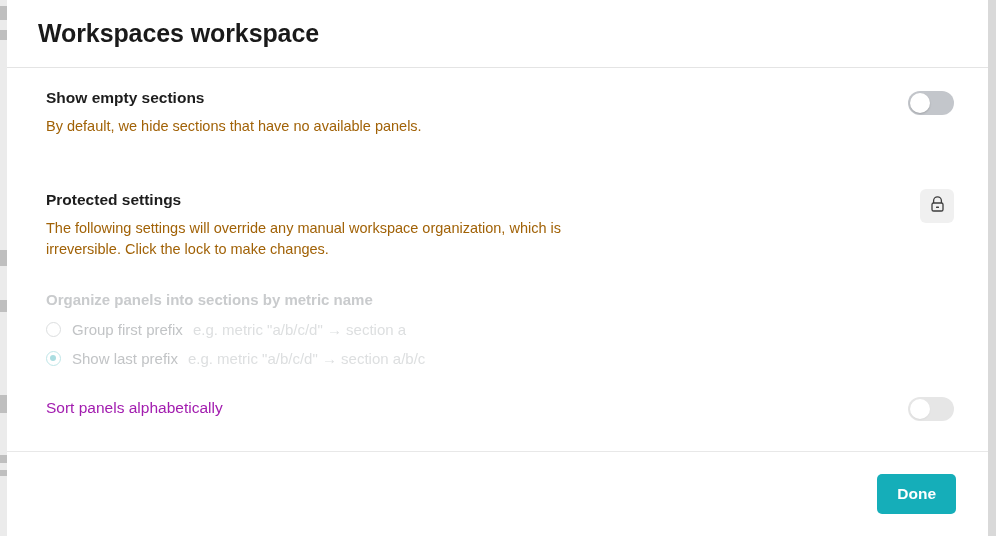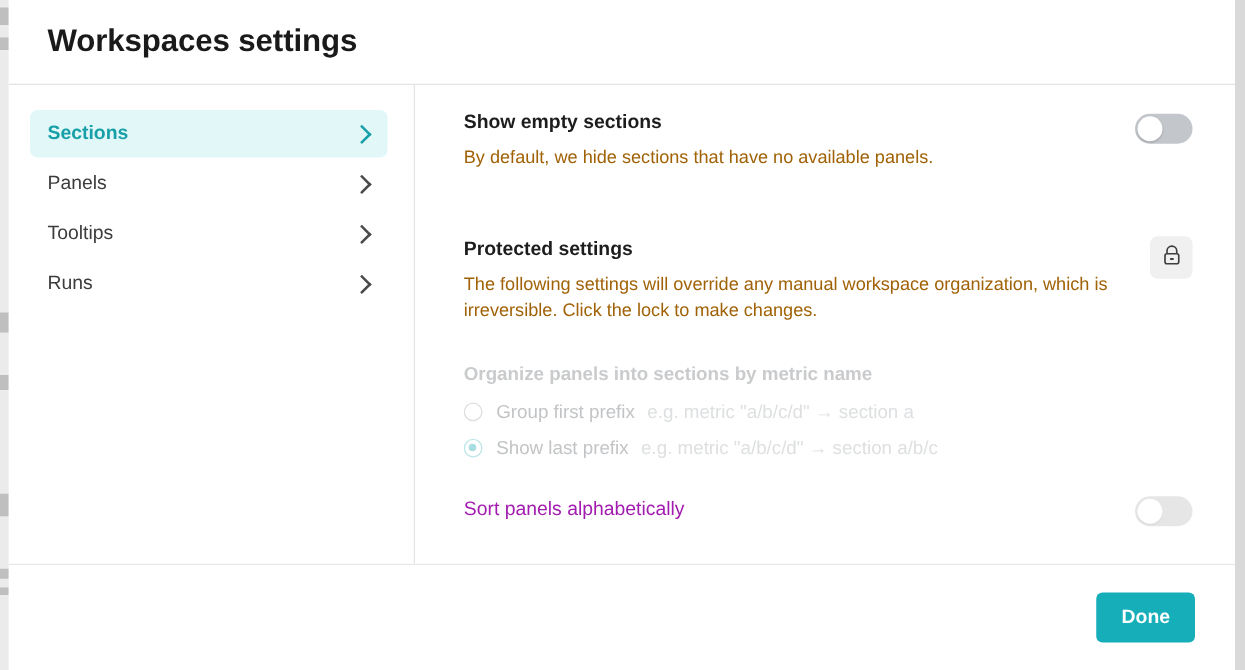--- a/index.html
+++ b/index.html
@@ -292,48 +292,25 @@
   <div class="ghost" style="top:395px;height:18px;"></div>
   <div class="ghost" style="top:455px;height:8px;"></div>
   <div class="ghost" style="top:470px;height:6px;"></div>
 </div>
 
 <div class="edge-strip-right"></div>
 
 <div class="modal">
 
   <div class="modal-header">
-    <div class="modal-title">Workspaces settings</div>
+    <div class="modal-title">Workspaces workspace</div>
   </div>
 
   <div class="modal-body">
 
-    <div class="sidebar">
-
-      <div class="nav-item active">
-        <span class="nav-label">Sections</span>
-        <span class="chev"></span>
-      </div>
-
-      <div class="nav-item">
-        <span class="nav-label">Panels</span>
-        <span class="chev"></span>
-      </div>
-
-      <div class="nav-item">
-        <span class="nav-label">Tooltips</span>
-        <span class="chev"></span>
-      </div>
-
-      <div class="nav-item">
-        <span class="nav-label">Runs</span>
-        <span class="chev"></span>
-      </div>
-
-    </div>
 
     <div class="content">
 
       <div class="setting-block">
         <div class="setting-row">
           <div class="setting-text">
             <p class="setting-title">Show empty sections</p>
             <p class="setting-desc">By default, we hide sections that have no available panels.</p>
           </div>
           <div class="toggle">

